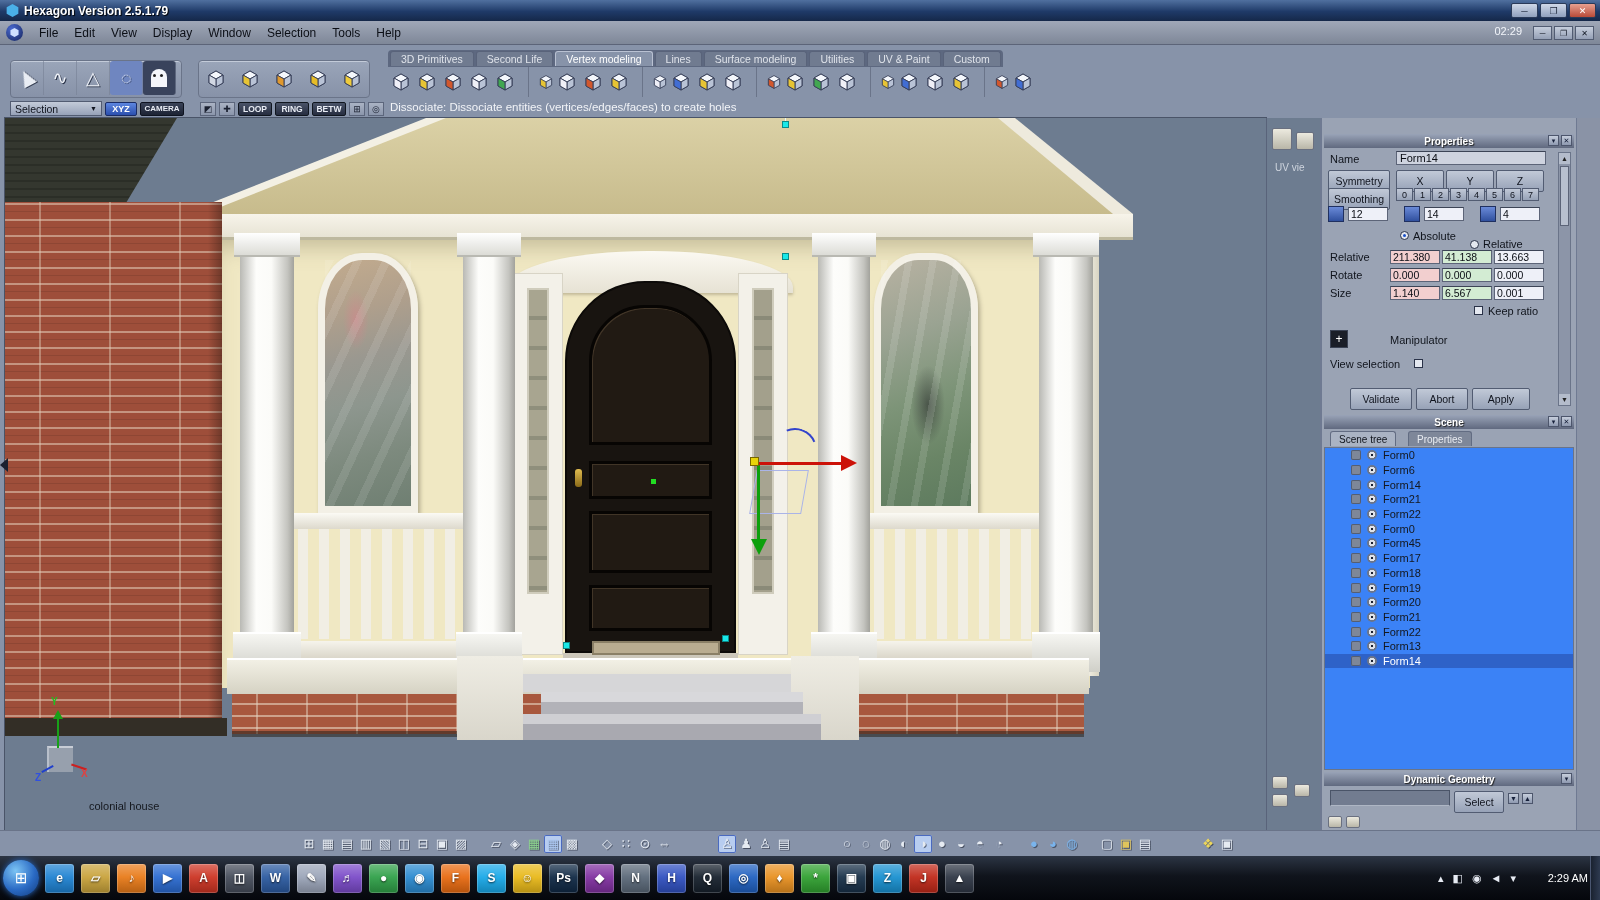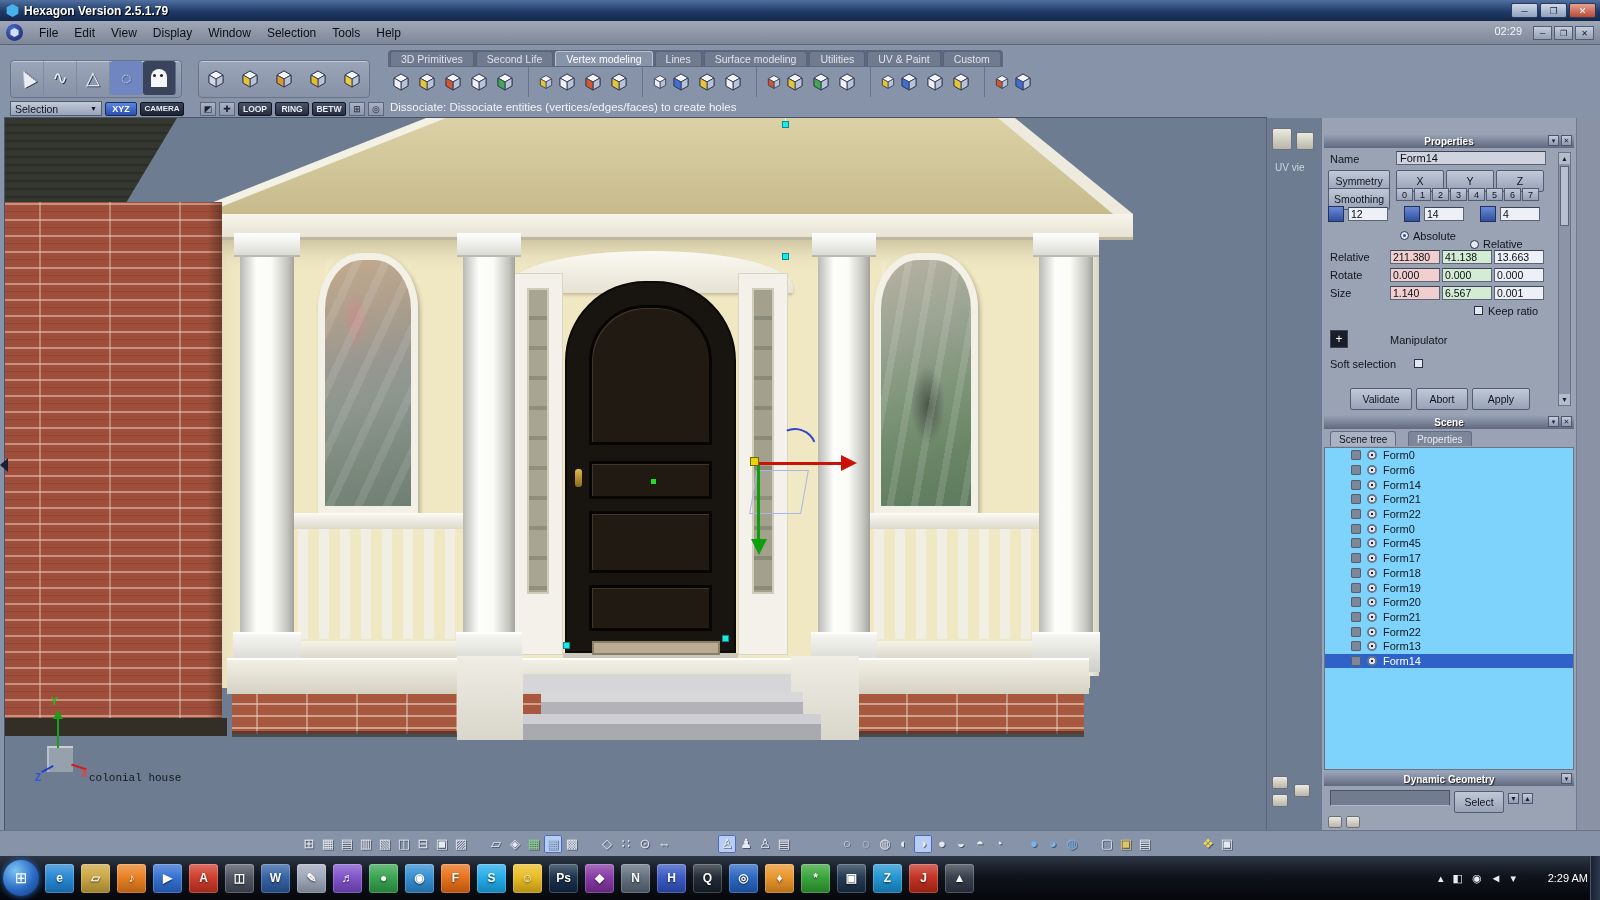--- a/index.html
+++ b/index.html
@@ -80,21 +80,21 @@
   .pbtn{background:linear-gradient(#c1c9d7,#97a2b7);border:1px solid #525c72;border-radius:2px;font-size:10.5px;color:#10141e;display:flex;align-items:center;justify-content:center;height:22px;}
   .sd{width:17px;height:13px;background:linear-gradient(#c1c9d7,#97a2b7);border:1px solid #525c72;font-size:9px;color:#10141e;display:flex;align-items:center;justify-content:center;}
   .vfield{height:14px;border:1px solid #5c6478;border-top-color:#3c4456;font-size:10.5px;color:#0a0d14;display:flex;align-items:center;padding:0 2px;}
   .vf-x{background:#f2cfcf;} .vf-y{background:#d3ecd3;} .vf-z{background:#eef0f8;}
   .radio{width:9px;height:9px;border-radius:50%;border:1px solid #2a3248;background:#e4e8f0;position:relative;}
   .radio.sel::after{content:"";position:absolute;left:2px;top:2px;width:3px;height:3px;border-radius:50%;background:#1a50c8;}
   .chk{width:9px;height:9px;border:1px solid #2a3248;background:#e4e8f0;}
   .stab{position:absolute;height:15px;padding:0 8px;font-size:10px;display:flex;align-items:center;border:1px solid #626c82;border-bottom:none;border-radius:3px 3px 0 0;}
   .stab.active{background:#aab3c3;color:#10141c;}
   .stab.inactive{background:#7e8799;color:#e8ebf0;}
-  .tree{position:absolute;left:2px;width:250px;background:#7dd3fc;border:1px solid #6a7489;overflow:hidden;}
+  .tree{position:absolute;left:2px;width:250px;background:#3b82f6;border:1px solid #6a7489;overflow:hidden;}
   .tree-row{height:14.7px;display:flex;align-items:center;padding-left:26px;gap:6px;}
   .tree-row.selected{background:#2e62c8;}
   .tree-row.selected .tl{color:#ffffff;}
   .ti{width:10px;height:10px;flex:0 0 auto;}
   .ti.lock{background:#7e8798;border-radius:2px;box-shadow:inset 0 0 0 1px #545e72;}
   .ti.eye{border-radius:50%;background:radial-gradient(circle,#1a2030 1.5px,#dfe3ea 1.5px 3.5px,#6a7489 3.5px);}
   .tl{font-size:11px;color:#14181f;}
   
   .bottombar{left:0;top:830px;width:1600px;height:26px;background:#8793a9;border-top:1px solid #6a7489;display:flex;align-items:center;padding-left:300px;}
   .bt{width:18px;height:18px;margin-right:1px;display:flex;align-items:center;justify-content:center;border-radius:2px;}
@@ -560,21 +560,21 @@
     <div class="a cyan" style="left:718px;top:518px;"></div>
 
     <div class="a" style="left:42px;top:628px;width:26px;height:26px;background:#97a0ad;border-top:2px solid #c8cdd6;border-left:2px solid #b8bfca;"></div>
     <div class="a" style="left:52px;top:600px;width:2px;height:30px;background:#18a018;"></div>
     <div class="a tri-u" style="left:48px;top:592px;"></div>
     <div class="a" style="left:46px;top:578px;color:#20c020;font-size:10px;font-weight:bold;">Y</div>
     <div class="a" style="left:66px;top:648px;width:16px;height:2px;background:#cc2020;transform:rotate(18deg);"></div>
     <div class="a" style="left:76px;top:650px;color:#e04040;font-size:10px;font-weight:bold;">X</div>
     <div class="a" style="left:36px;top:650px;width:13px;height:2px;background:#2040cc;transform:rotate(-28deg);"></div>
     <div class="a" style="left:30px;top:654px;color:#3050e0;font-size:10px;font-weight:bold;">Z</div>
-    <div class="a" style="left:84px;top:654px;color:#15181e;font-size:11px;font-family:Liberation Mono, monospace;">colonial house</div>
+    <div class="a" style="left:84px;top:682px;color:#15181e;font-size:11px;">colonial house</div>
   </div>
 
   <div class="a edge-arrow"></div>
 
   <div class="a rstrip">
     <div class="rtile" style="left:5px;top:10px;width:20px;height:22px;"></div>
     <div class="rtile" style="left:29px;top:14px;width:18px;height:18px;"></div>
     <div class="a" style="left:8px;top:44px;color:#cfd5de;font-size:10px;">UV vie</div>
     <div class="rtile" style="left:5px;top:658px;width:16px;height:13px;"></div>
     <div class="rtile" style="left:5px;top:676px;width:16px;height:13px;"></div>
@@ -636,21 +636,21 @@
     <div class="a vfield vf-x" style="left:68px;top:168px;width:50px;">1.140</div>
     <div class="a vfield vf-y" style="left:120px;top:168px;width:50px;">6.567</div>
     <div class="a vfield vf-z" style="left:172px;top:168px;width:50px;">0.001</div>
 
     <div class="a chk" style="left:152px;top:188px;"></div>
     <div class="a plabel" style="left:166px;top:187px;">Keep ratio</div>
 
     <div class="a" style="left:8px;top:212px;width:18px;height:18px;background:#1a1e28;border:1px solid #3a4254;color:#fff;font-size:12px;display:flex;align-items:center;justify-content:center;">+</div>
     <div class="a plabel" style="left:24px;top:216px;margin-left:44px;">Manipulator</div>
 
-    <div class="a plabel" style="left:8px;top:240px;">Soft selection</div>
+    <div class="a plabel" style="left:8px;top:240px;">View selection</div>
     <div class="a chk" style="left:92px;top:241px;"></div>
 
     <div class="a pbtn" style="left:28px;top:270px;width:62px;">Validate</div>
     <div class="a pbtn" style="left:94px;top:270px;width:52px;">Abort</div>
     <div class="a pbtn" style="left:150px;top:270px;width:58px;">Apply</div>
 
     <div class="a" style="left:236px;top:34px;width:13px;height:254px;background:#8c95a8;border:1px solid #6a7489;">
       <div class="a" style="left:0;top:0;width:11px;height:11px;background:#b4bccb;font-size:7px;display:flex;align-items:center;justify-content:center;color:#222;">▲</div>
       <div class="a" style="left:0;bottom:0;width:11px;height:11px;background:#b4bccb;font-size:7px;display:flex;align-items:center;justify-content:center;color:#222;">▼</div>
       <div class="a" style="left:1px;top:13px;width:9px;height:60px;background:#b8c0cf;border:1px solid #5c6478;"></div>

